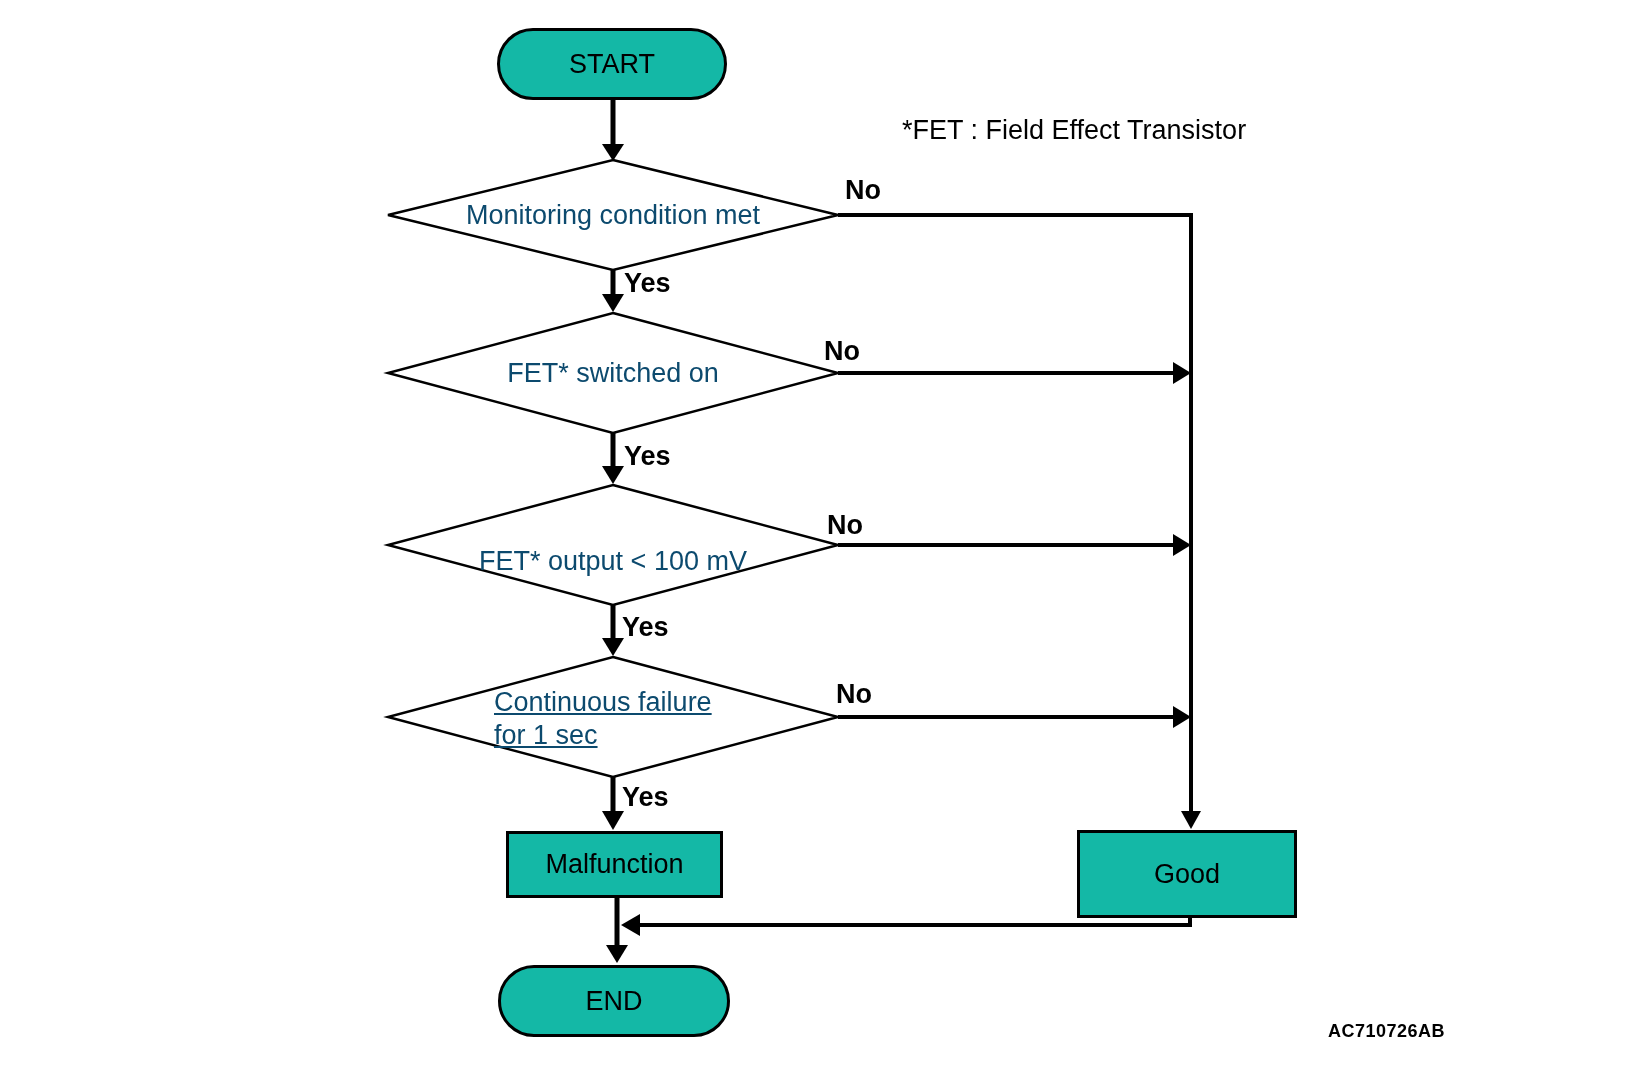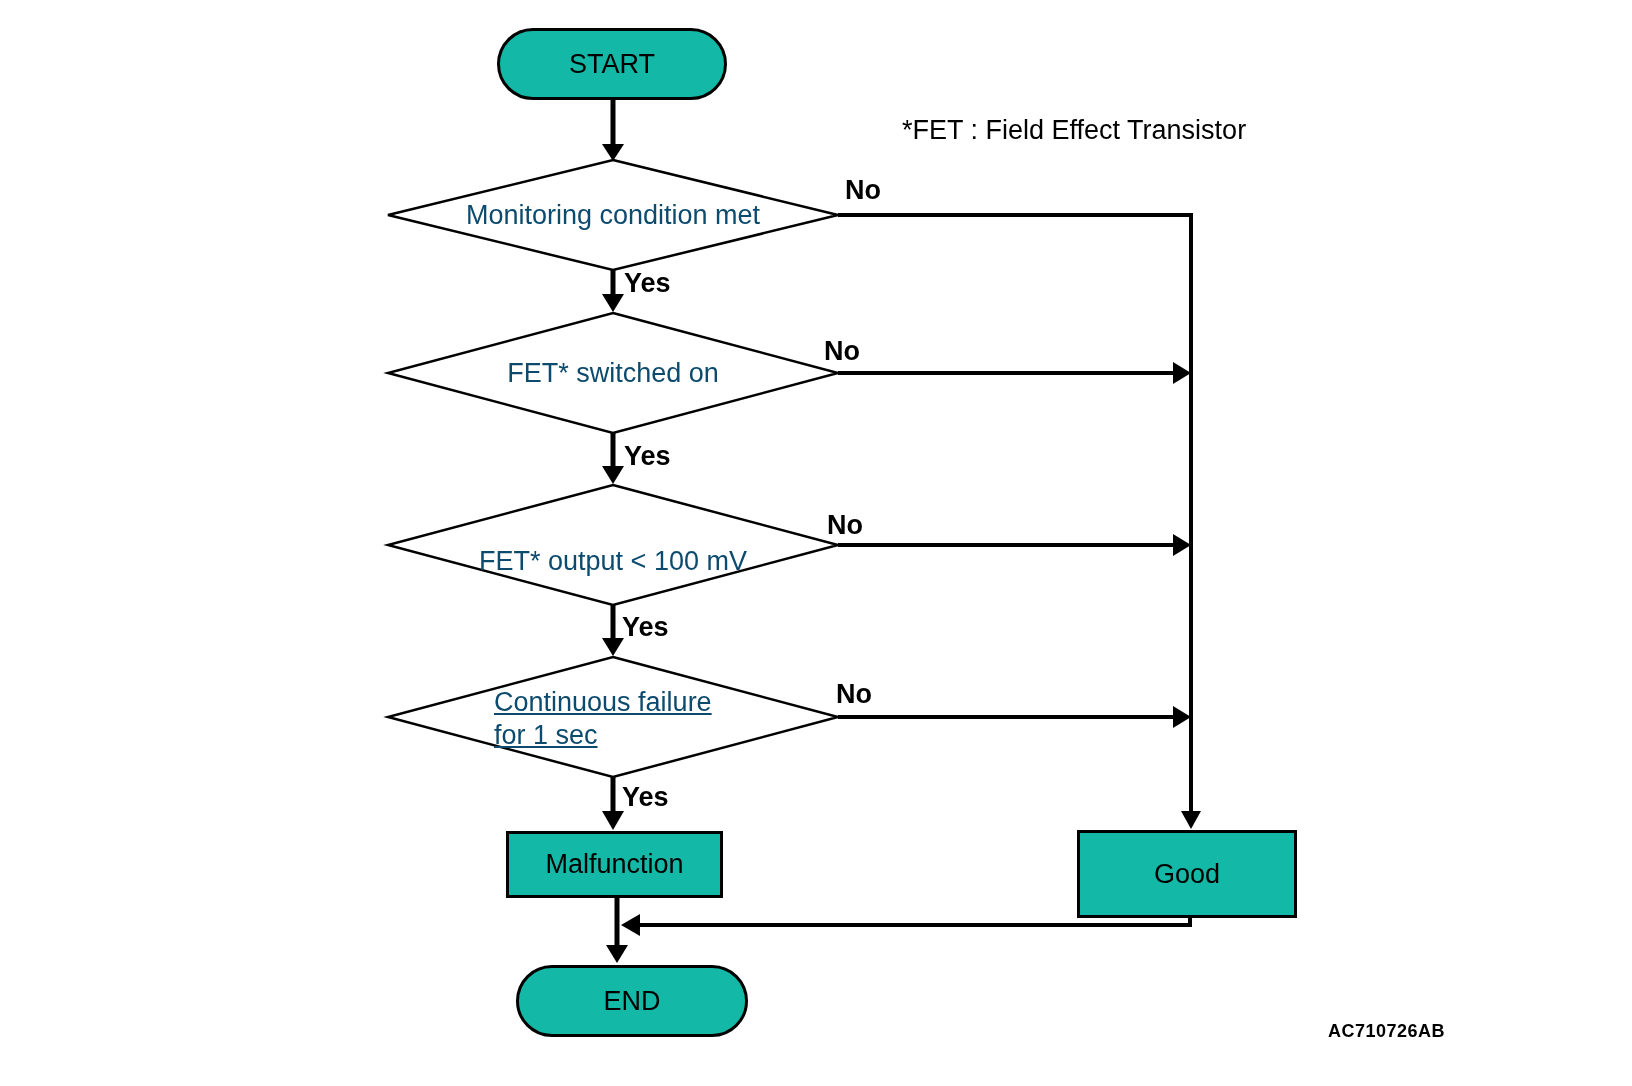--- a/index.html
+++ b/index.html
@@ -122,21 +122,21 @@
   </div>
 
   <div class="node" style="left:506px; top:831px; width:217px; height:67px;">
     <span>Malfunction</span>
   </div>
 
   <div class="node" style="left:1077px; top:830px; width:220px; height:88px;">
     <span>Good</span>
   </div>
 
-  <div class="node terminal" style="left:516px; top:965px; width:232px; height:72px;">
+  <div class="node terminal" style="left:498px; top:965px; width:232px; height:72px;">
     <span>END</span>
   </div>
 
   <div class="dlabel centered" style="left:388px; top:199px; width:450px;">Monitoring condition met</div>
 
   <div class="dlabel centered" style="left:388px; top:357px; width:450px;">FET* switched on</div>
 
   <div class="dlabel centered" style="left:388px; top:529px; width:450px;margin-top:16px;">FET* output &lt; 100 mV</div>
 
   <div class="dlabel" style="left:494px; top:686px; width:330px;text-decoration:underline;">

